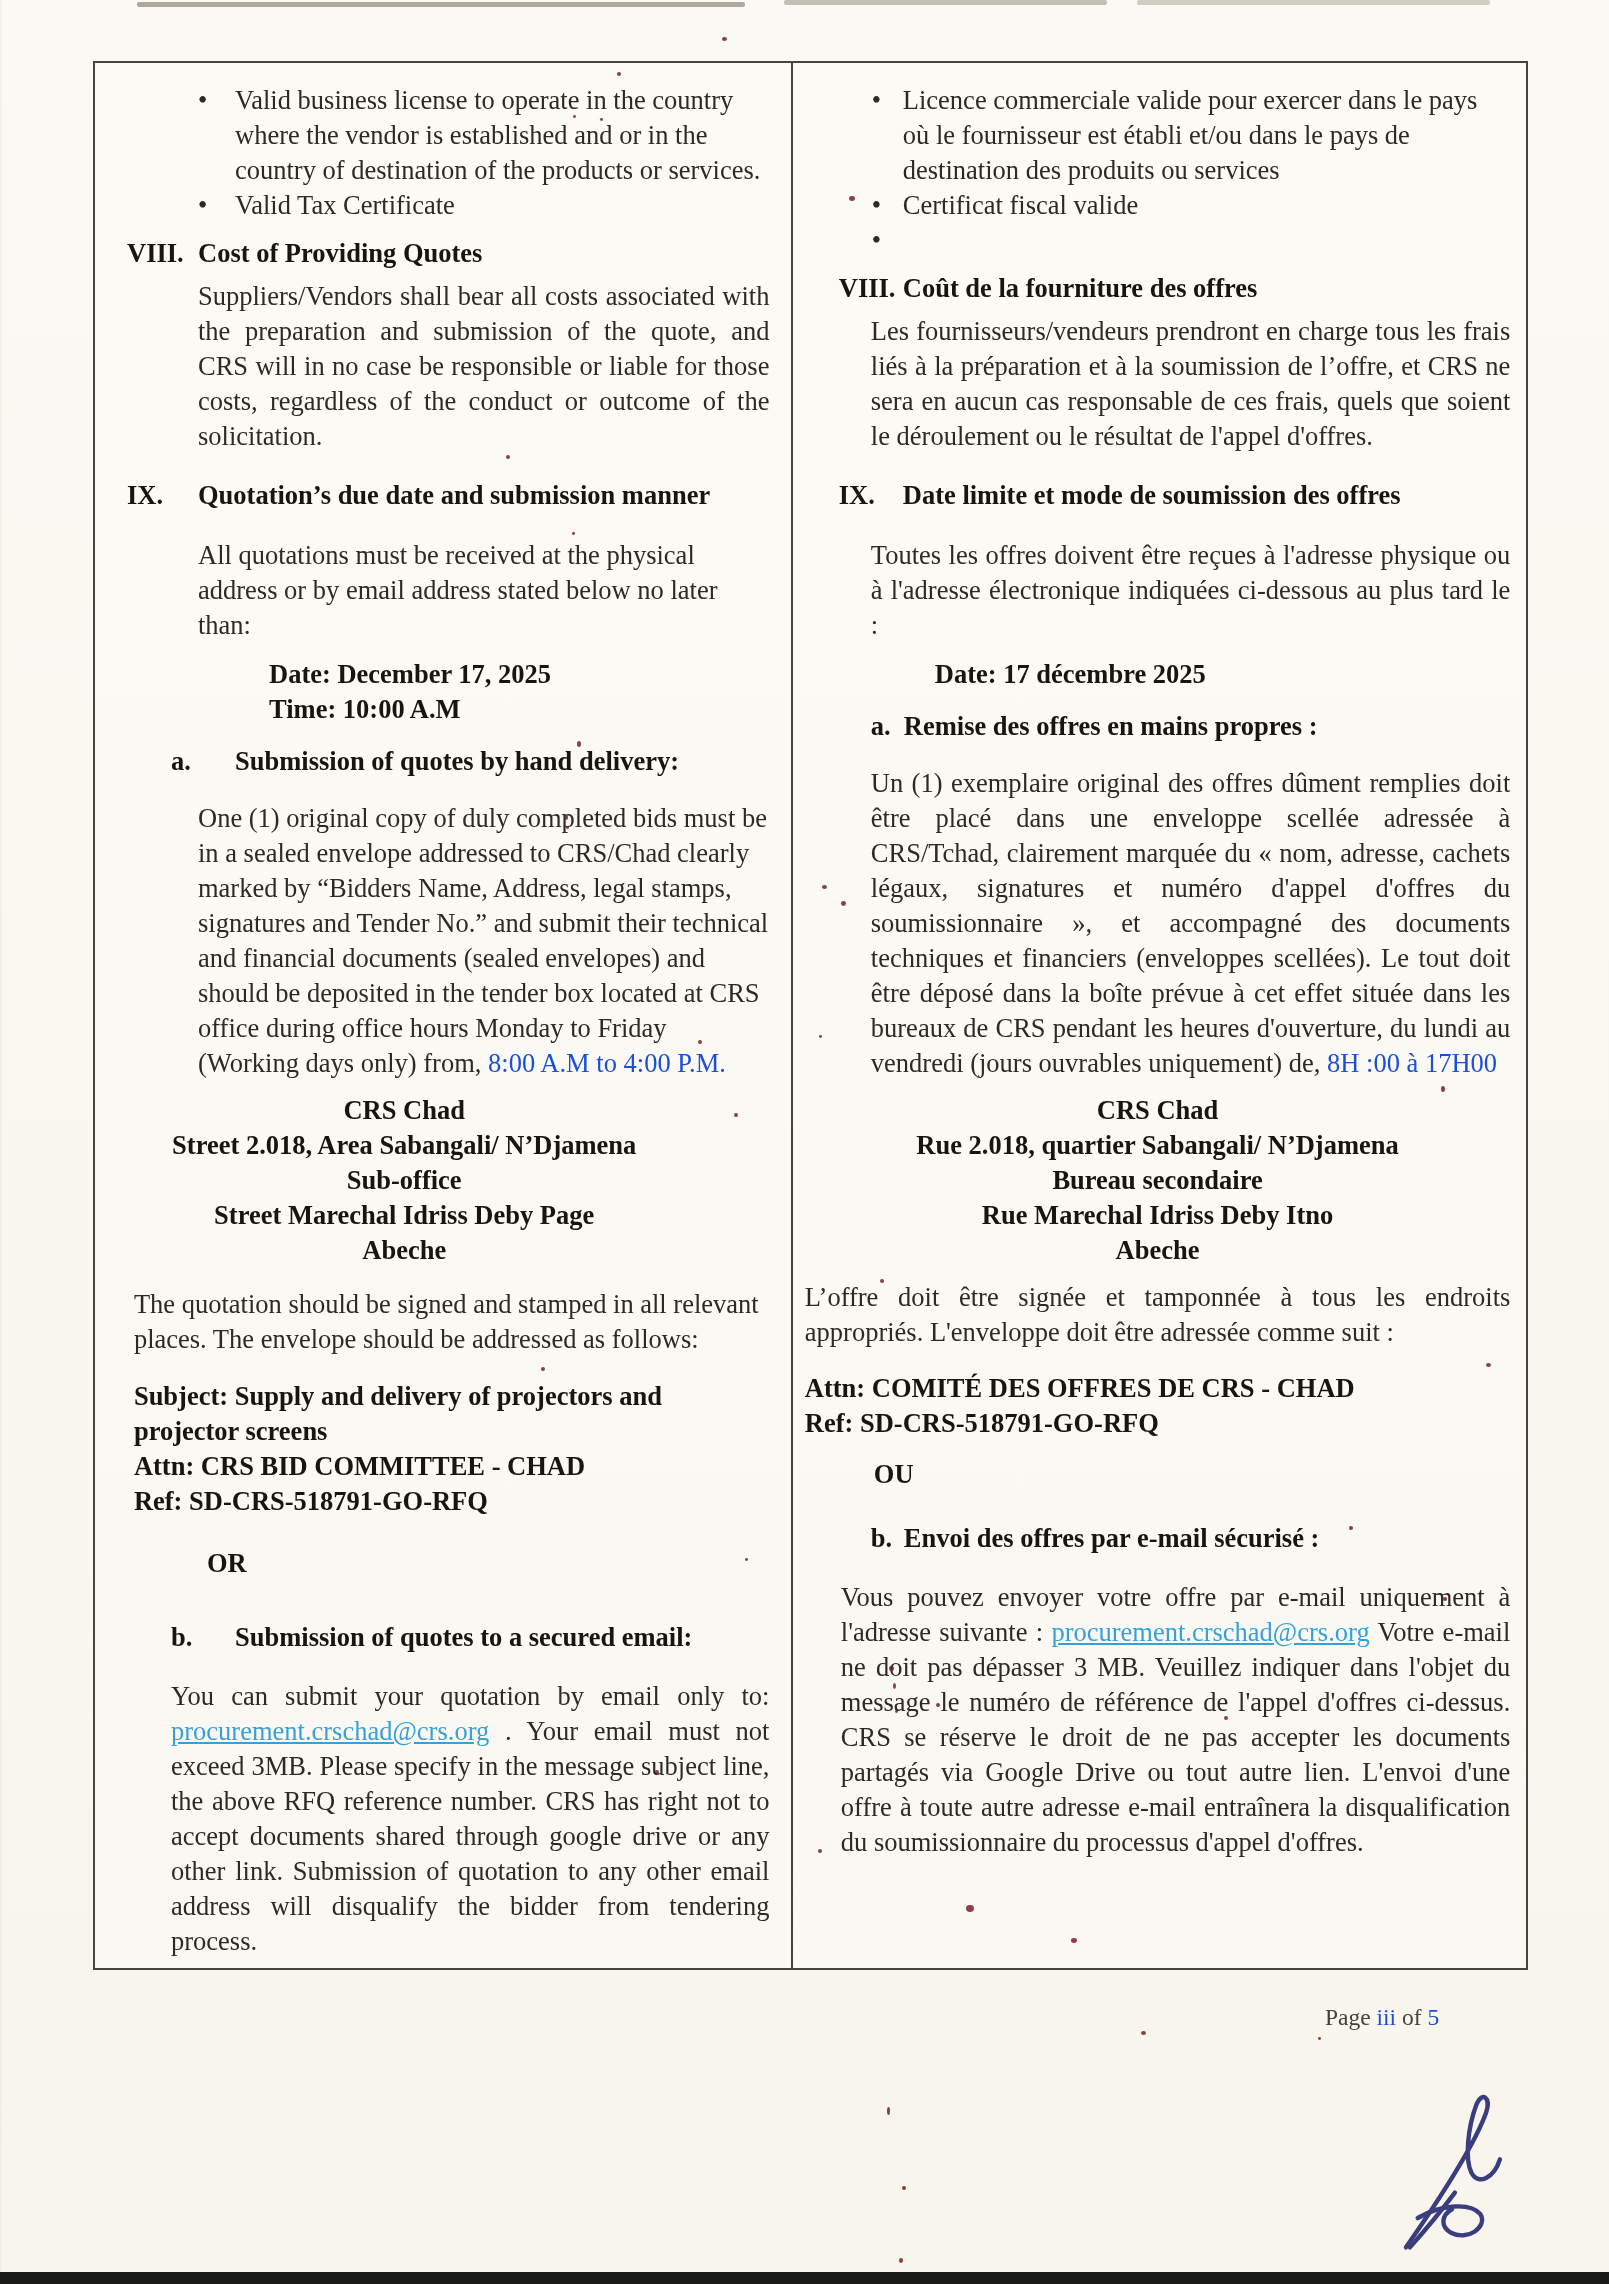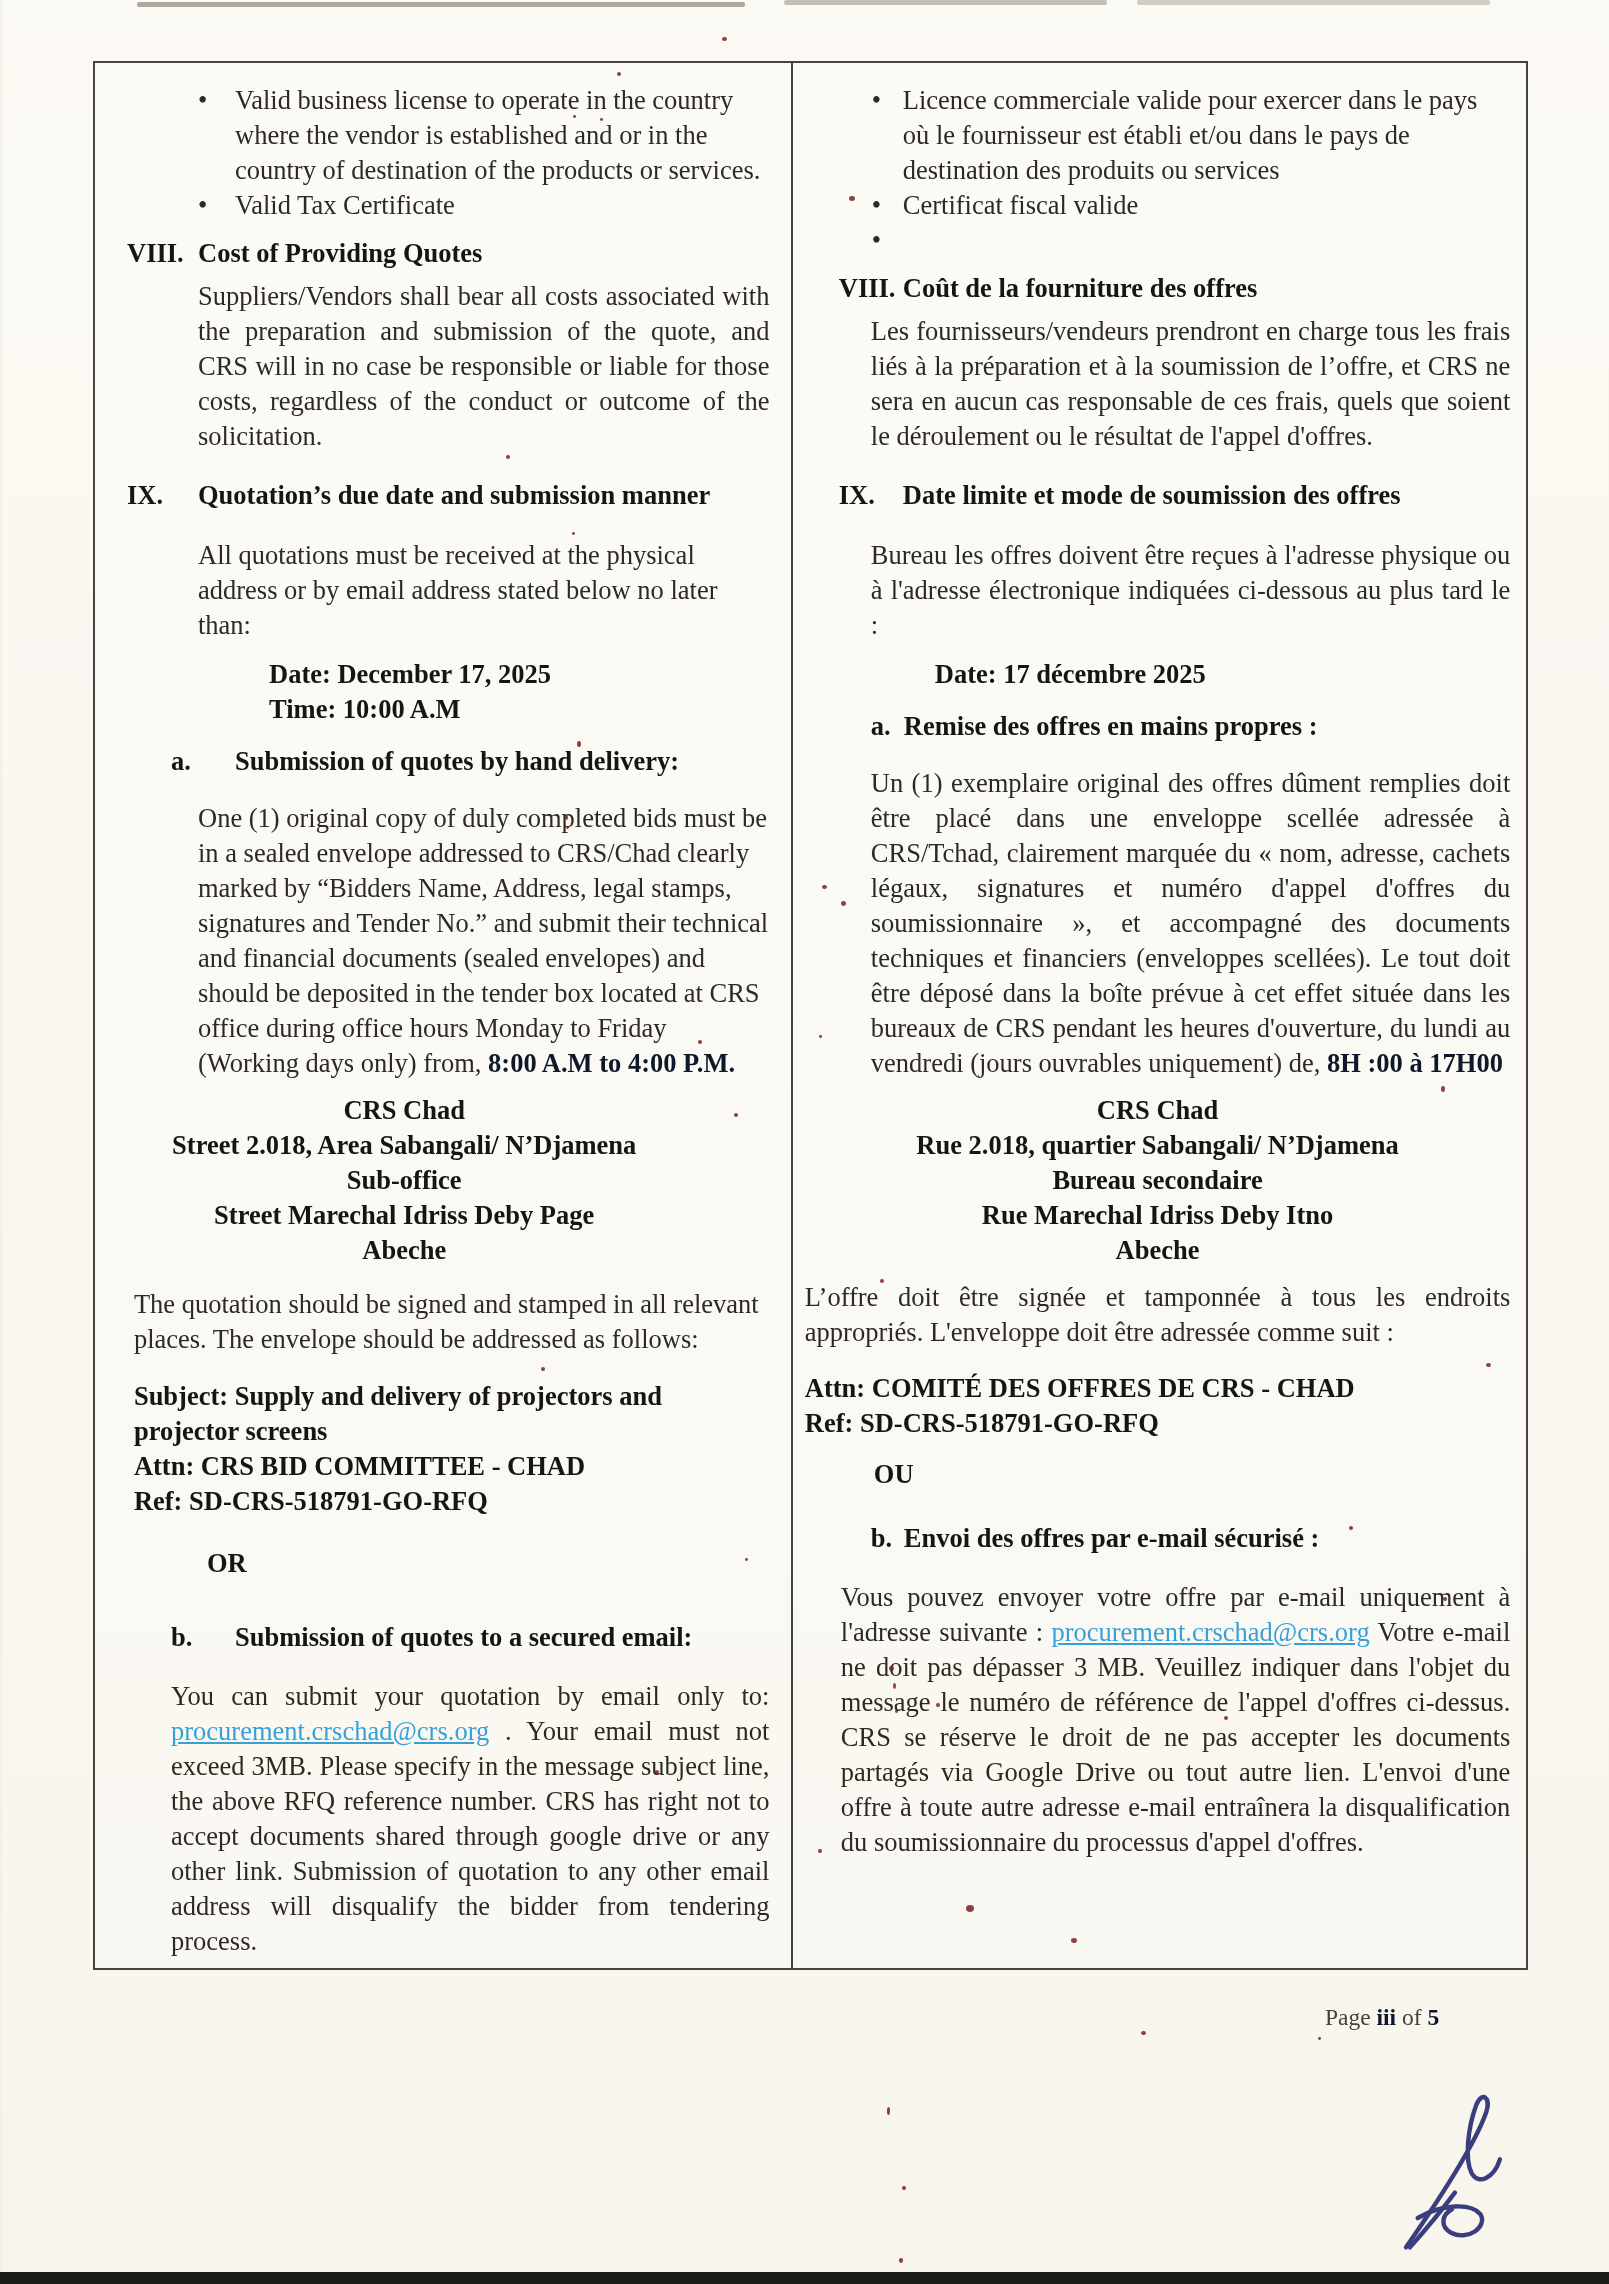--- a/index.html
+++ b/index.html
@@ -13,21 +13,21 @@
     font-size:26.5px;line-height:35px;
   }
   .doc-table{
     position:absolute;left:93px;top:61px;width:1435px;height:1909px;
     border:2.9px solid #45443e;display:flex;background:rgba(255,255,255,.25);
     box-sizing:border-box;
   }
   .col{box-sizing:border-box;overflow:hidden;}
   .col.en{width:698px;border-right:2px solid #45443e;padding:11.8px 21.6px 0 32px;}
   .col.fr{flex:1;padding:11.8px 15.7px 0 11.8px;}
-  b,.bold,strong{font-weight:bold;color:#0f172a;}
+  b,.bold,strong{font-weight:normal;color:#1d4ed8;}
   .bullets{margin:7.8px 0 0 71px;}
   .fr .bullets{margin-left:67px;}
   .bullet{display:flex;}
   .bullet .dot{width:37px;flex:none;}
   .fr .bullet .dot{width:31px;}
   .sec{display:flex;margin-top:13.7px;font-weight:bold;color:#17150f;}
   .sec .num{width:71px;flex:none;}
   .fr .sec .num{width:64px;margin-left:34px;}
   .sec.s9{margin-top:23.5px;}
   .p-ind{margin-left:71px;}
@@ -155,21 +155,21 @@
     <div class="sec">
       <span class="num">VIII.</span>
       <span>Coût de la fourniture des offres</span>
     </div>
     <p class="p-ind p-s8body" style="margin-bottom:4px;">Les fournisseurs/vendeurs prendront en charge tous les frais liés à la préparation et à la soumission de l’offre, et CRS ne sera en aucun cas responsable de ces frais, quels que soient le déroulement ou le résultat de l'appel d'offres.</p>
 
     <div class="sec s9">
       <span class="num">IX.</span>
       <span>Date limite et mode de soumission des offres</span>
     </div>
-    <p class="p-ind p-s9body" style="margin-bottom:0;">Bureau les offres doivent être reçues à l'adresse physique ou à l'adresse électronique indiquées ci-dessous au plus tard le :</p>
+    <p class="p-ind p-s9body" style="margin-bottom:0;">Toutes les offres doivent être reçues à l'adresse physique ou à l'adresse électronique indiquées ci-dessous au plus tard le :</p>
 
     <div class="dateblock">
       <div>Date: 17 décembre 2025</div>
     </div>
 
     <div class="ab">
       <span class="num">a.</span>
       <span>Remise des offres en mains propres :</span>
     </div>
     <p class="p-ind ab-body" style="margin-bottom:12px;">

